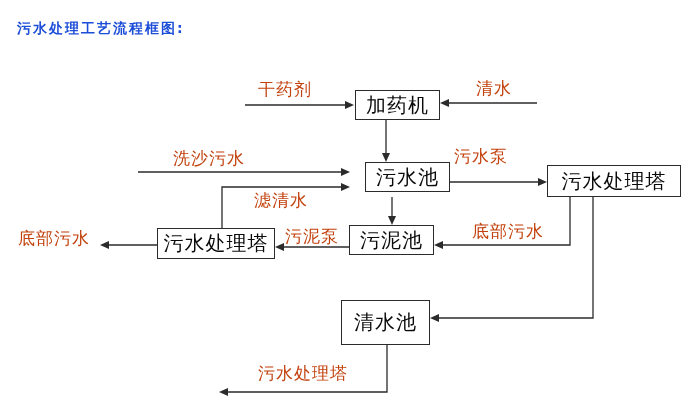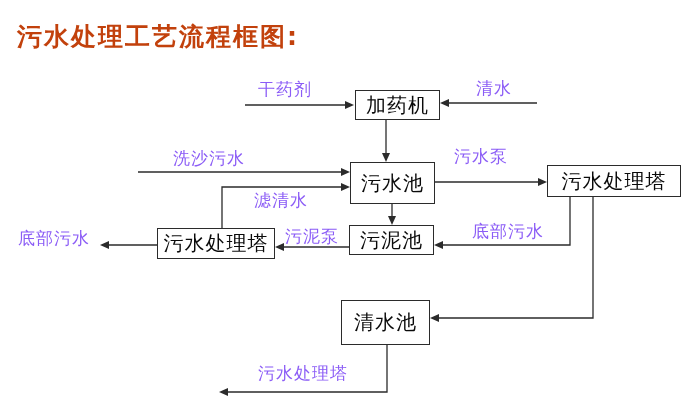--- a/index.html
+++ b/index.html
@@ -12,24 +12,24 @@
     position: relative;
     width: 700px;
     height: 420px;
     background: #ffffff;
     overflow: hidden;
   }
   .page-title {
     position: absolute;
     left: 17px;
     top: 20px;
-    font-size: 25px;
+    font-size: 14px;
     font-weight: bold;
     letter-spacing: 2px;
-    color: #c2410c;
+    color: #1d4ed8;
     white-space: nowrap;
   }
   .connector-layer {
     position: absolute;
     left: 0;
     top: 0;
     width: 700px;
     height: 420px;
   }
   .node {
@@ -41,27 +41,27 @@
     align-items: center;
     justify-content: center;
     font-size: 20px;
     color: #0a0a0a;
     white-space: nowrap;
     letter-spacing: 1px;
   }
   .edge-label {
     position: absolute;
     font-size: 17px;
-    color: #8b5cf6;
+    color: #c2410c;
     white-space: nowrap;
     letter-spacing: 1px;
     line-height: 1.15;
   }
   .n-dosing   { left: 355px; top:  90px; width:  85px; height: 30px; }
-  .n-sewage   { left: 350px; top: 162px; width:  85px; height: 42px; }
+  .n-sewage   { left: 365px; top: 162px; width:  85px; height: 30px; }
   .n-tower    { left: 547px; top: 165px; width: 134px; height: 32px; }
   .n-sludge   { left: 349px; top: 225px; width:  85px; height: 30px; }
   .n-press    { left: 157px; top: 228px; width: 118px; height: 31px; }
   .n-clean    { left: 341px; top: 300px; width:  89px; height: 45px; }
   .l-dry      { left: 258px; top:  80px; }
   .l-cwater   { left: 476px; top:  79px; }
   .l-sand     { left: 173px; top: 149px; }
   .l-spump    { left: 454px; top: 147px; }
   .l-filtered { left: 254px; top: 191px; }
   .l-slpump   { left: 285px; top: 227px; }

